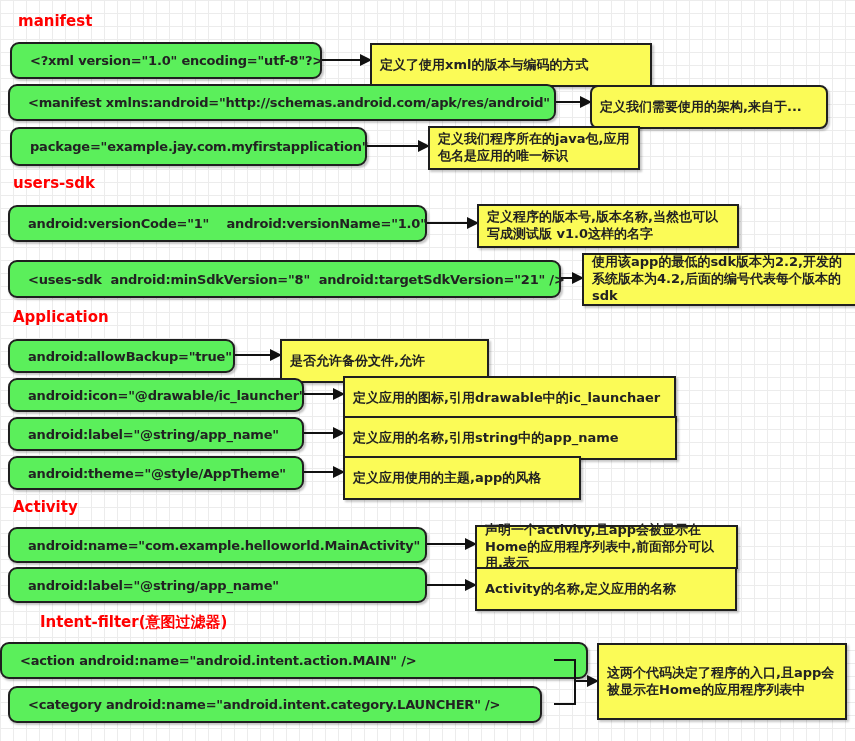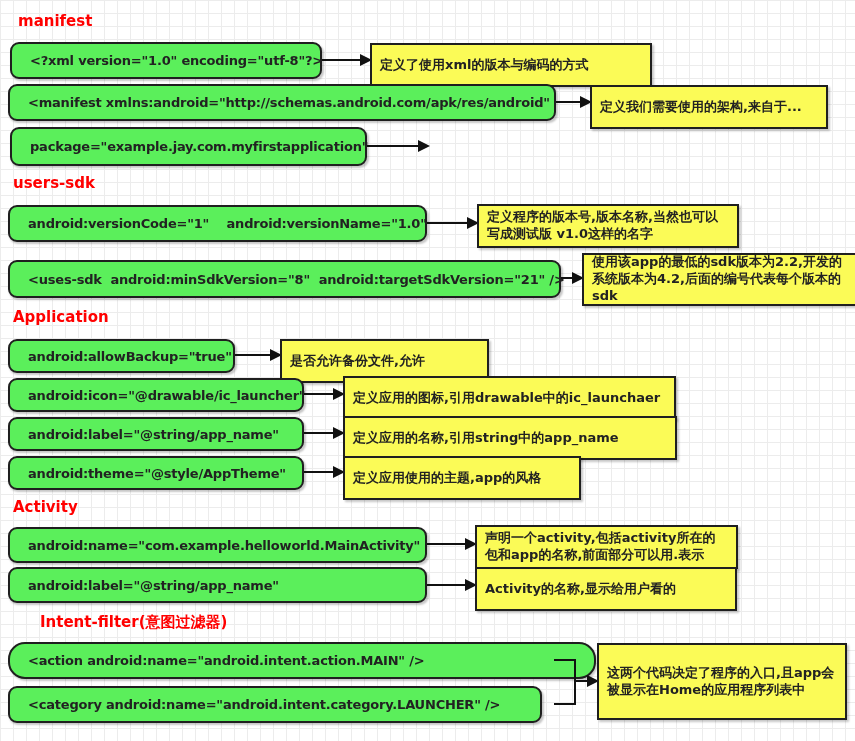--- a/index.html
+++ b/index.html
@@ -94,24 +94,25 @@
   <div class="section-header" style="left:13px; top:308px;">Application</div>
   <div class="section-header" style="left:13px; top:498px;">Activity</div>
   <div class="section-header" style="left:8px;  top:613px;margin-left:32px;">Intent-filter(意图过滤器)</div>
 
   <div class="code-box" style="left:10px; top:42px; width:312px; height:37px;">&lt;?xml version="1.0" encoding="utf-8"?&gt;</div>
   <div class="arrow" style="left:322px; top:59px; width:48px;"></div>
   <div class="note-box" style="left:370px; top:43px; width:282px; height:34px;">定义了使用xml的版本与编码的方式</div>
 
   <div class="code-box" style="left:8px; top:84px; width:548px; height:37px;">&lt;manifest xmlns:android="http://schemas.android.com/apk/res/android"</div>
   <div class="arrow" style="left:556px; top:101px; width:34px;"></div>
-  <div class="note-box" style="left:590px; top:85px; width:238px; height:34px;">定义我们需要使用的架构,来自于...</div>
+  <div class="note-box" style="left:590px; top:85px; width:238px; height:34px;border-radius:8px;">定义我们需要使用的架构,来自于...</div>
 
   <div class="code-box" style="left:10px; top:127px; width:357px; height:39px;">package="example.jay.com.myfirstapplication"</div>
   <div class="arrow" style="left:367px; top:145px; width:61px;"></div>
+  <div class="note-box" style="left:428px; top:126px; width:212px; height:42px;">定义我们程序所在的java包,应用包名是应用的唯一标识</div>
 
   <div class="code-box" style="left:8px; top:205px; width:419px; height:37px;">android:versionCode="1"    android:versionName="1.0"</div>
   <div class="arrow" style="left:427px; top:222px; width:50px;"></div>
   <div class="note-box" style="left:477px; top:204px; width:262px; height:40px;">定义程序的版本号,版本名称,当然也可以写成测试版 v1.0这样的名字</div>
 
   <div class="code-box" style="left:8px; top:260px; width:553px; height:38px;">&lt;uses-sdk  android:minSdkVersion="8"  android:targetSdkVersion="21" /&gt;</div>
   <div class="arrow" style="left:561px; top:277px; width:21px;"></div>
   <div class="note-box" style="left:582px; top:253px; width:279px; height:53px;">使用该app的最低的sdk版本为2.2,开发的系统版本为4.2,后面的编号代表每个版本的sdk</div>
 
   <div class="code-box" style="left:8px; top:339px; width:227px; height:34px;">android:allowBackup="true"</div>
@@ -125,27 +126,27 @@
   <div class="code-box" style="left:8px; top:417px; width:296px; height:34px;">android:label="@string/app_name"</div>
   <div class="arrow" style="left:304px; top:432px; width:39px;"></div>
   <div class="note-box" style="left:343px; top:416px; width:334px; height:35px;">定义应用的名称,引用string中的app_name</div>
 
   <div class="code-box" style="left:8px; top:456px; width:296px; height:34px;">android:theme="@style/AppTheme"</div>
   <div class="arrow" style="left:304px; top:471px; width:39px;"></div>
   <div class="note-box" style="left:343px; top:456px; width:238px; height:33px;">定义应用使用的主题,app的风格</div>
 
   <div class="code-box" style="left:8px; top:527px; width:419px; height:36px;">android:name="com.example.helloworld.MainActivity"</div>
   <div class="arrow" style="left:427px; top:543px; width:48px;"></div>
-  <div class="note-box" style="left:475px; top:525px; width:263px; height:39px;">声明一个activity,包括activity所在的包和app的名称,前面部分可以用.表示</div>
+  <div class="note-box" style="left:475px; top:525px; width:263px; height:39px;">声明一个activity,且app会被显示在Home的应用程序列表中,前面部分可以用.表示</div>
 
   <div class="code-box" style="left:8px; top:567px; width:419px; height:36px;">android:label="@string/app_name"</div>
   <div class="arrow" style="left:427px; top:584px; width:48px;"></div>
-  <div class="note-box" style="left:475px; top:567px; width:262px; height:33px;">Activity的名称,显示给用户看的</div>
+  <div class="note-box" style="left:475px; top:567px; width:262px; height:33px;">Activity的名称,定义应用的名称</div>
 
-  <div class="code-box" style="left:8px; top:642px; width:588px; height:37px;border-radius:17px;">&lt;action android:name="android.intent.action.MAIN" /&gt;</div>
+  <div class="code-box" style="left:0; top:642px; width:588px; height:37px;">&lt;action android:name="android.intent.action.MAIN" /&gt;</div>
   <div class="code-box" style="left:8px; top:686px; width:534px; height:37px;">&lt;category android:name="android.intent.category.LAUNCHER" /&gt;</div>
   <div class="line" style="left:554px; top:659px; width:22px;"></div>
   <div class="line" style="left:554px; top:703px; width:22px;"></div>
   <div class="vline" style="left:574px; top:659px; height:46px;"></div>
   <div class="arrow" style="left:576px; top:680px; width:21px;"></div>
   <div class="note-box" style="left:597px; top:643px; width:250px; height:77px;">这两个代码决定了程序的入口,且app会被显示在Home的应用程序列表中</div>
 
 
 </div>
 

